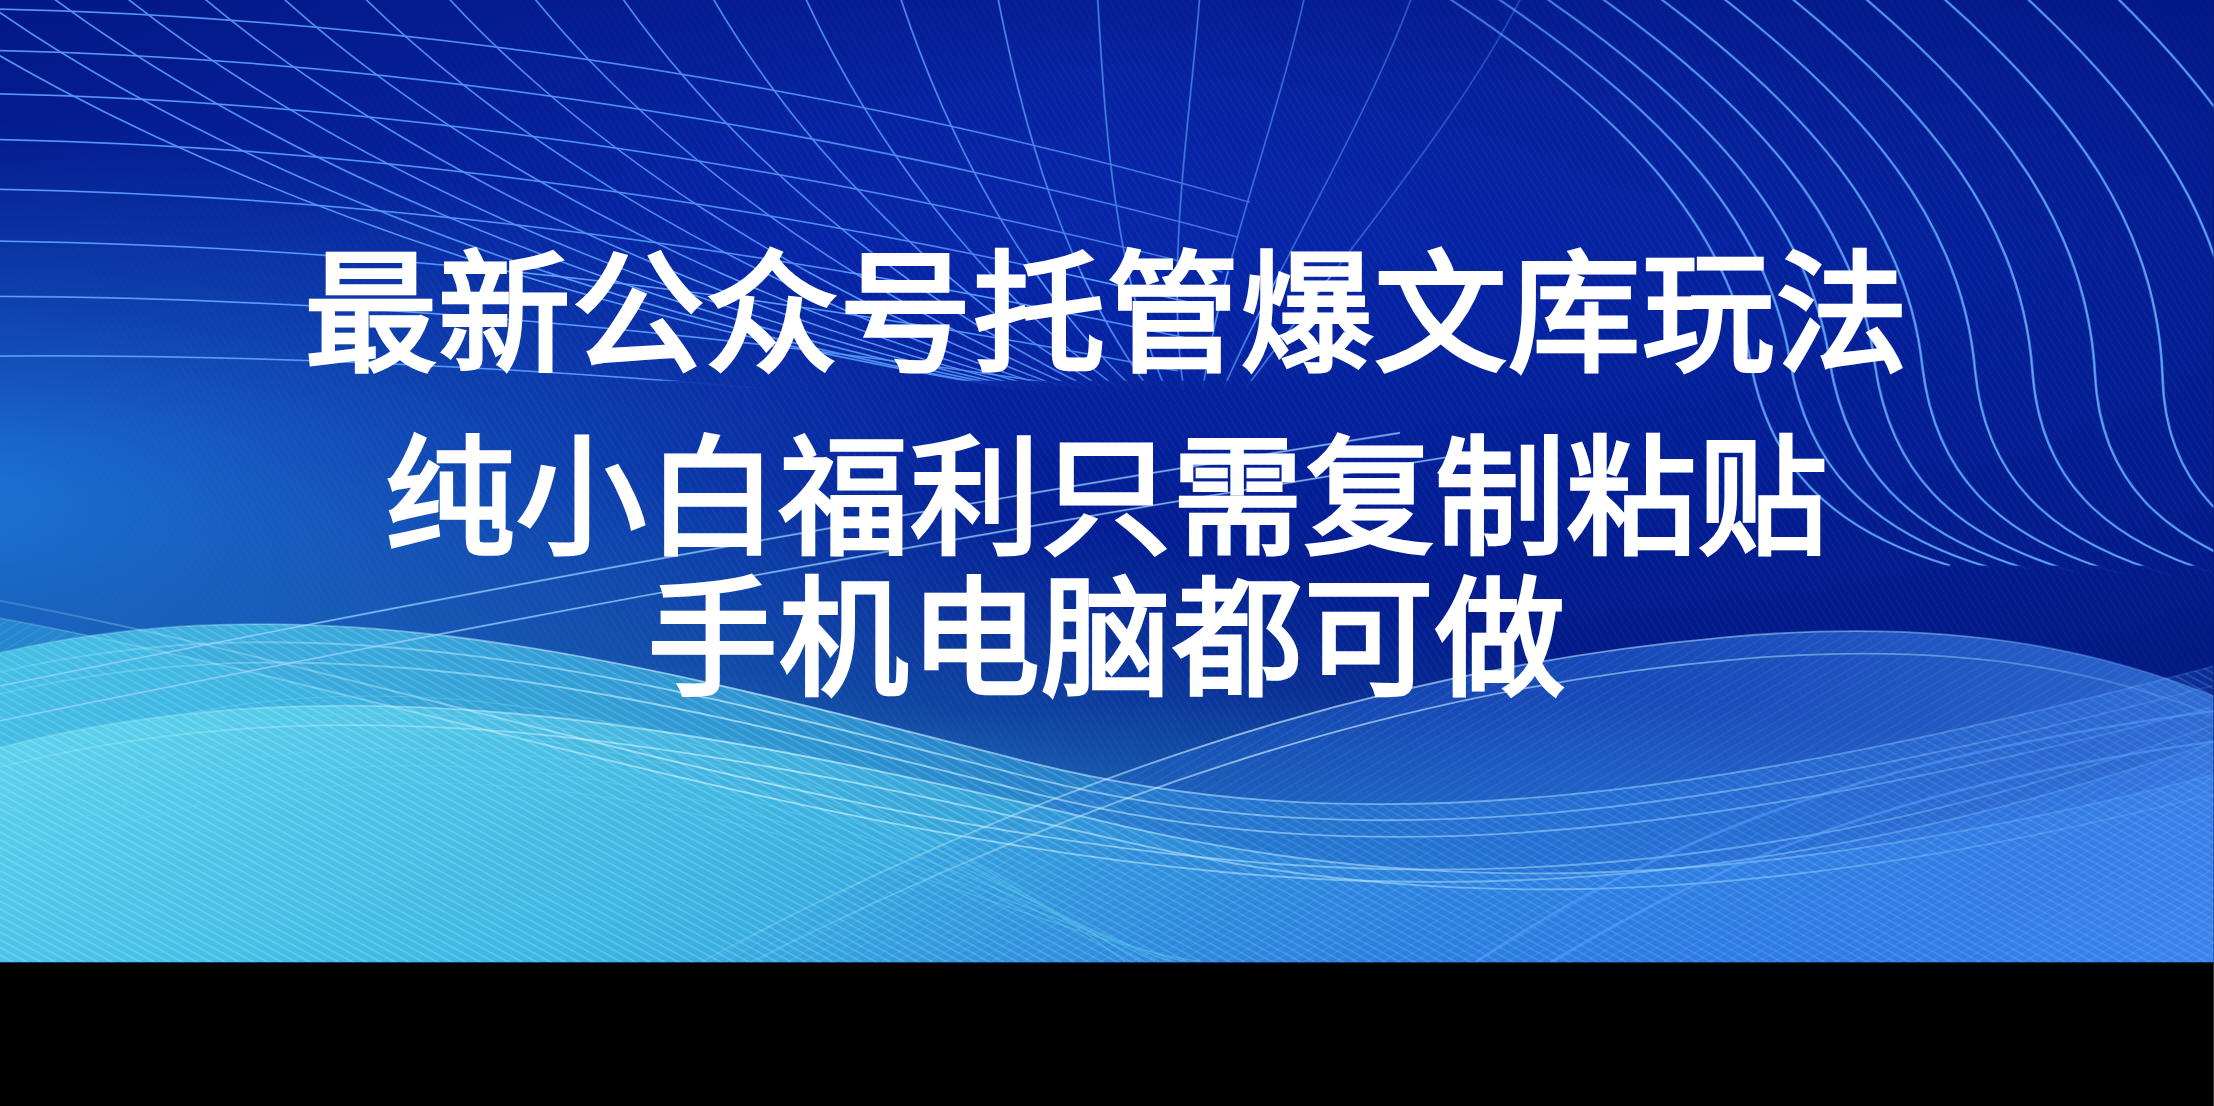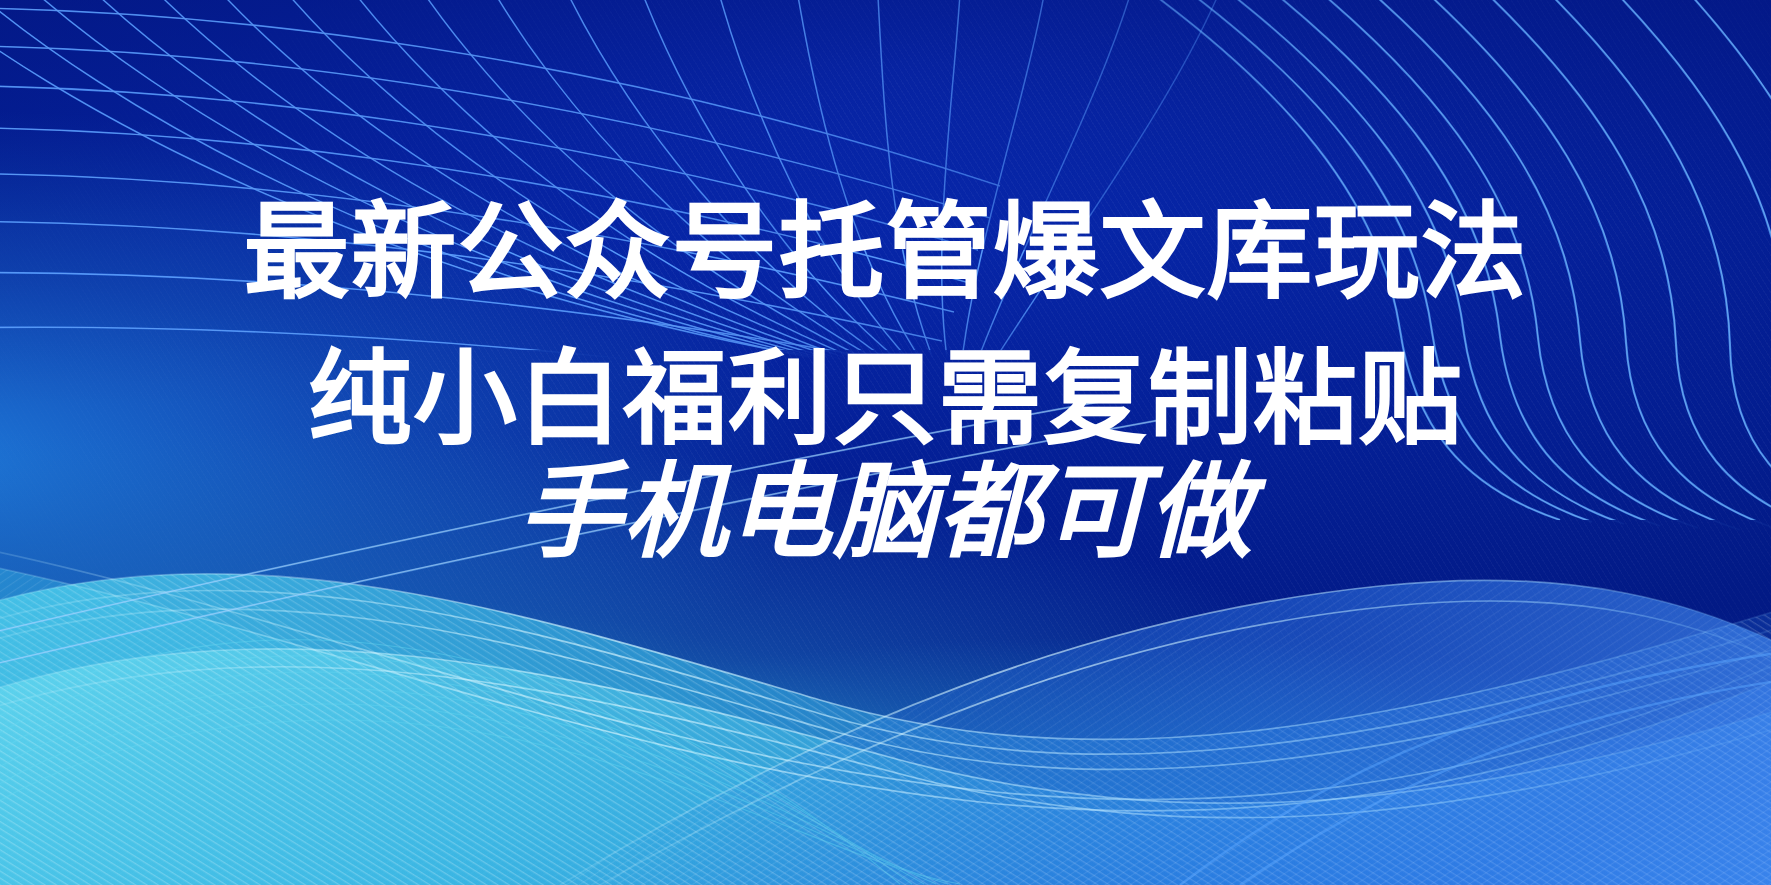--- a/index.html
+++ b/index.html
@@ -4,21 +4,21 @@
 <title>Course Cover Banner</title>
 <style>
   html, body {
     margin: 0;
     padding: 0;
     background: #000;
   }
   #banner {
     position: relative;
     width: 1771px;
-    height: 885px;
+    height: 770px;
     overflow: hidden;
     font-family: "Liberation Sans", "DejaVu Sans", sans-serif;
     background: #031f9b;
     user-select: none;
   }
   .layer {
     position: absolute;
     inset: 0;
     width: 100%;
     height: 100%;
@@ -76,21 +76,21 @@
     color: #ffffff;
     font-weight: 700;
     font-size: 104px;
     line-height: 113px;
     letter-spacing: 1px;
     white-space: nowrap;
     font-family: "DejaVu Sans", "Liberation Sans", sans-serif;
   }
   #hl-line-1 { font-size: 106px; }
   #hl-line-2 { font-size: 104px; margin-top: 34px; }
-  #hl-line-3 { font-size: 104px; font-style: italic; }
+  #hl-line-3 { font-size: 104px; }
 </style>
 </head>
 <body>
 
 <div id="banner">
 
   <div class="layer" id="bg-base"></div>
   <div class="layer" id="bg-left-glow"></div>
   <div class="layer" id="bg-lower-cyan"></div>
   <div class="layer" id="bg-top-dark"></div>

